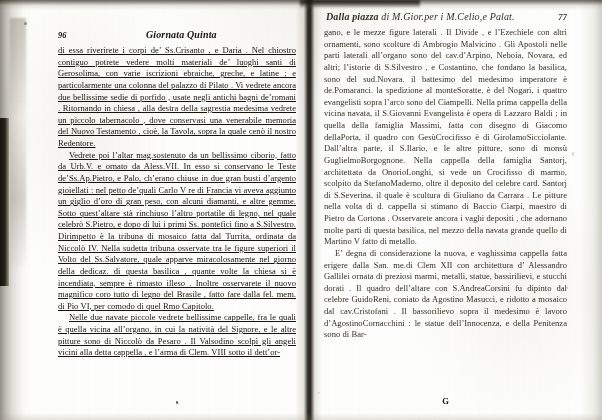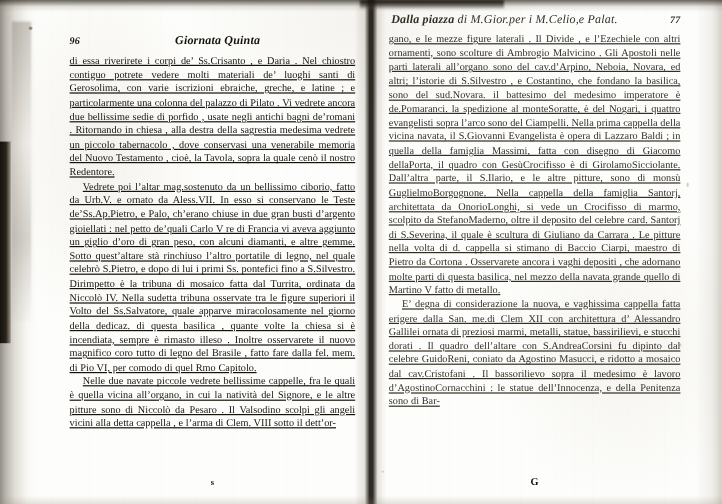--- a/index.html
+++ b/index.html
@@ -153,21 +153,21 @@
   .body {
     font-size: 8.55px;
     line-height: 11.62px;
     text-align: justify;
     text-justify: inter-word;
     word-spacing: 0.1px;
     letter-spacing: 0.02px;
     hyphens: none;
   }
   .page-col.left  .body { margin-top: 2px; text-decoration: underline; }
-  .page-col.right .body { margin-top: 2px; text-decoration: underline; }
+  .page-col.right .body { margin-top: 2px; }
 
   .body p { margin: 0; }
   .body p.ind { text-indent: 11px; }
 
   
   .b { font-weight: bold; }
 
   
   .page-col.right .body,
   .page-col.right .runhead {

